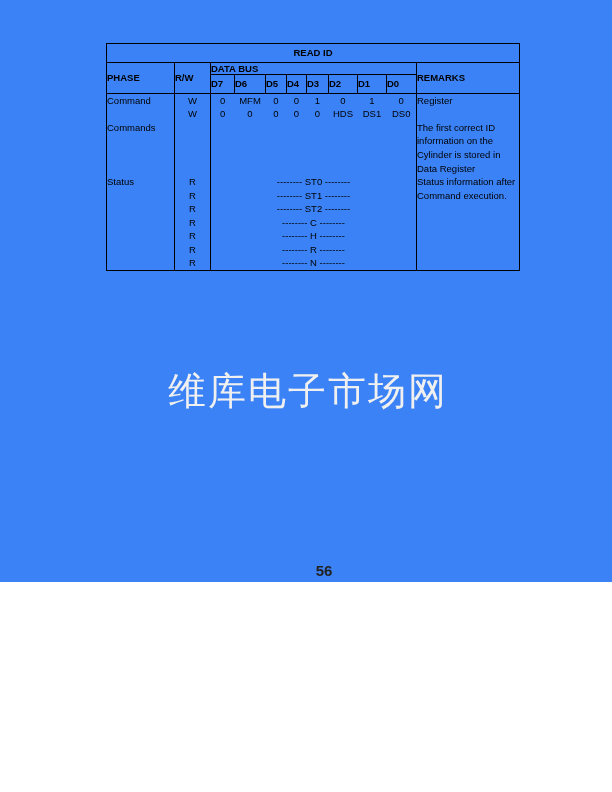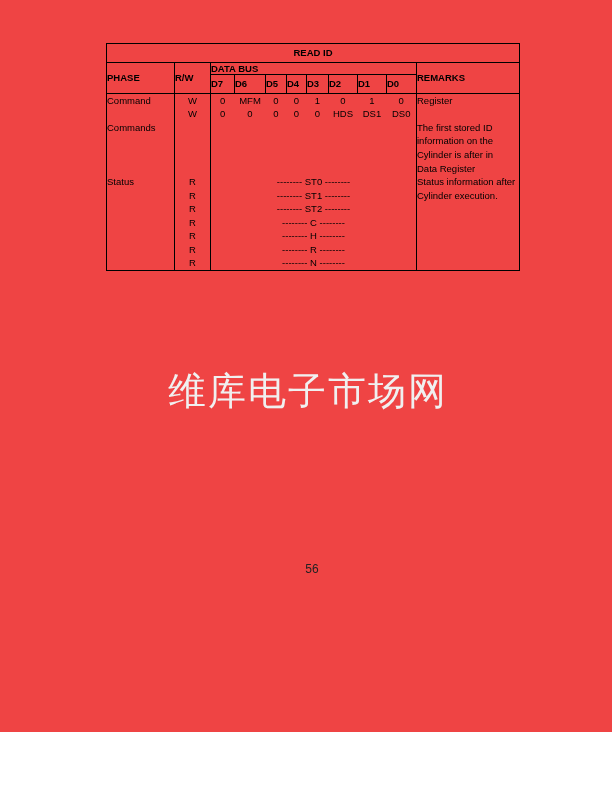--- a/index.html
+++ b/index.html
@@ -1,18 +1,18 @@
 <!DOCTYPE html>
 <html><head>
 <meta charset="utf-8">
 <style>
   * { margin:0; padding:0; box-sizing:border-box; }
   html,body { background:#ffffff; }
   .page {
-    position:relative; width:612px; height:732px; background:#ef4444;
+    position:relative; width:612px; height:582px; background:#3b82f6;
     font-family:"Liberation Sans", sans-serif; color:#000; overflow:hidden;
   }
   table.cmd {
     position:absolute; left:106px; top:43px; width:413px;
     border-collapse:collapse; table-layout:fixed;
     font-size:9.5px; line-height:1; color:#000;
     border:1px solid #000;
   }
   table.cmd td { padding:0; overflow:hidden; white-space:nowrap; vertical-align:middle; }
   td.bd { border:1px solid #000; }
@@ -22,22 +22,22 @@
   .vbot { vertical-align:bottom; padding-bottom:4px;margin-left:40px; }
   .cl  { text-align:left; padding-left:3px; }
   .cc  { text-align:center; }
   tr.body-row { height:13.6px; }
   .watermark {
     position:absolute; left:168px; top:366px;
     font-size:38px; letter-spacing:2px; color:#f0f0f0;
     white-space:nowrap; font-family:"DejaVu Sans", sans-serif;
   }
   .page-number {
-    position:absolute; left:280px; top:562px; width:64px;
-    text-align:center; font-size:12px; color:#222;
+    position:absolute; left:292px; top:562px; width:64px;
+    text-align:center; font-size:15px; color:#222;font-weight:bold;
   }
 </style>
 </head>
 <body>
 
 <div class="page">
 
   <table class="cmd">
     <colgroup>
       <col style="width:68px">
@@ -101,56 +101,56 @@
       <td class="cc">HDS</td>
       <td class="cc">DS1</td>
       <td class="vr cc">DS0</td>
       <td class="cl"></td>
     </tr>
 
     <tr class="body-row">
       <td class="vr cl">Commands</td>
       <td class="vr cc"></td>
       <td colspan="8" class="vr cc"></td>
-      <td class="cl">The first stored ID</td>
+      <td class="cl">The first correct ID</td>
     </tr>
 
     <tr class="body-row">
       <td class="vr cl"></td>
       <td class="vr cc"></td>
       <td colspan="8" class="vr cc"></td>
       <td class="cl">information on the</td>
     </tr>
 
     <tr class="body-row">
       <td class="vr cl"></td>
       <td class="vr cc"></td>
       <td colspan="8" class="vr cc"></td>
-      <td class="cl">Cylinder is after in</td>
+      <td class="cl">Cylinder is stored in</td>
     </tr>
 
     <tr class="body-row">
       <td class="vr cl"></td>
       <td class="vr cc"></td>
       <td colspan="8" class="vr cc"></td>
       <td class="cl">Data Register</td>
     </tr>
 
     <tr class="body-row">
       <td class="vr cl">Status</td>
       <td class="vr cc">R</td>
       <td colspan="8" class="vr cc">-------- ST0 --------</td>
       <td class="cl">Status information after</td>
     </tr>
 
     <tr class="body-row">
       <td class="vr cl"></td>
       <td class="vr cc">R</td>
       <td colspan="8" class="vr cc">-------- ST1 --------</td>
-      <td class="cl">Cylinder execution.</td>
+      <td class="cl">Command execution.</td>
     </tr>
 
     <tr class="body-row">
       <td class="vr cl"></td>
       <td class="vr cc">R</td>
       <td colspan="8" class="vr cc">-------- ST2 --------</td>
       <td class="cl"></td>
     </tr>
 
     <tr class="body-row">

